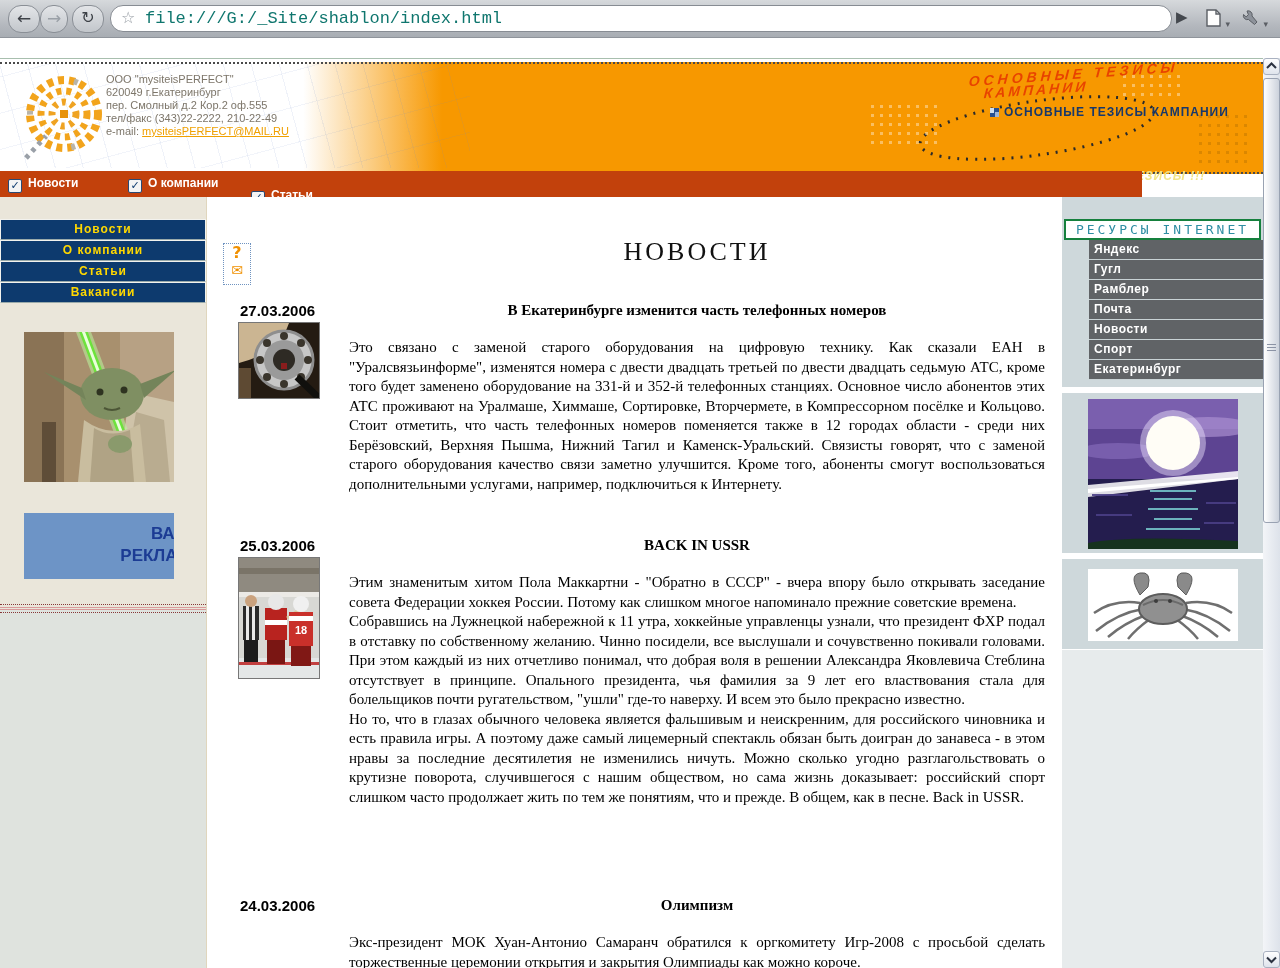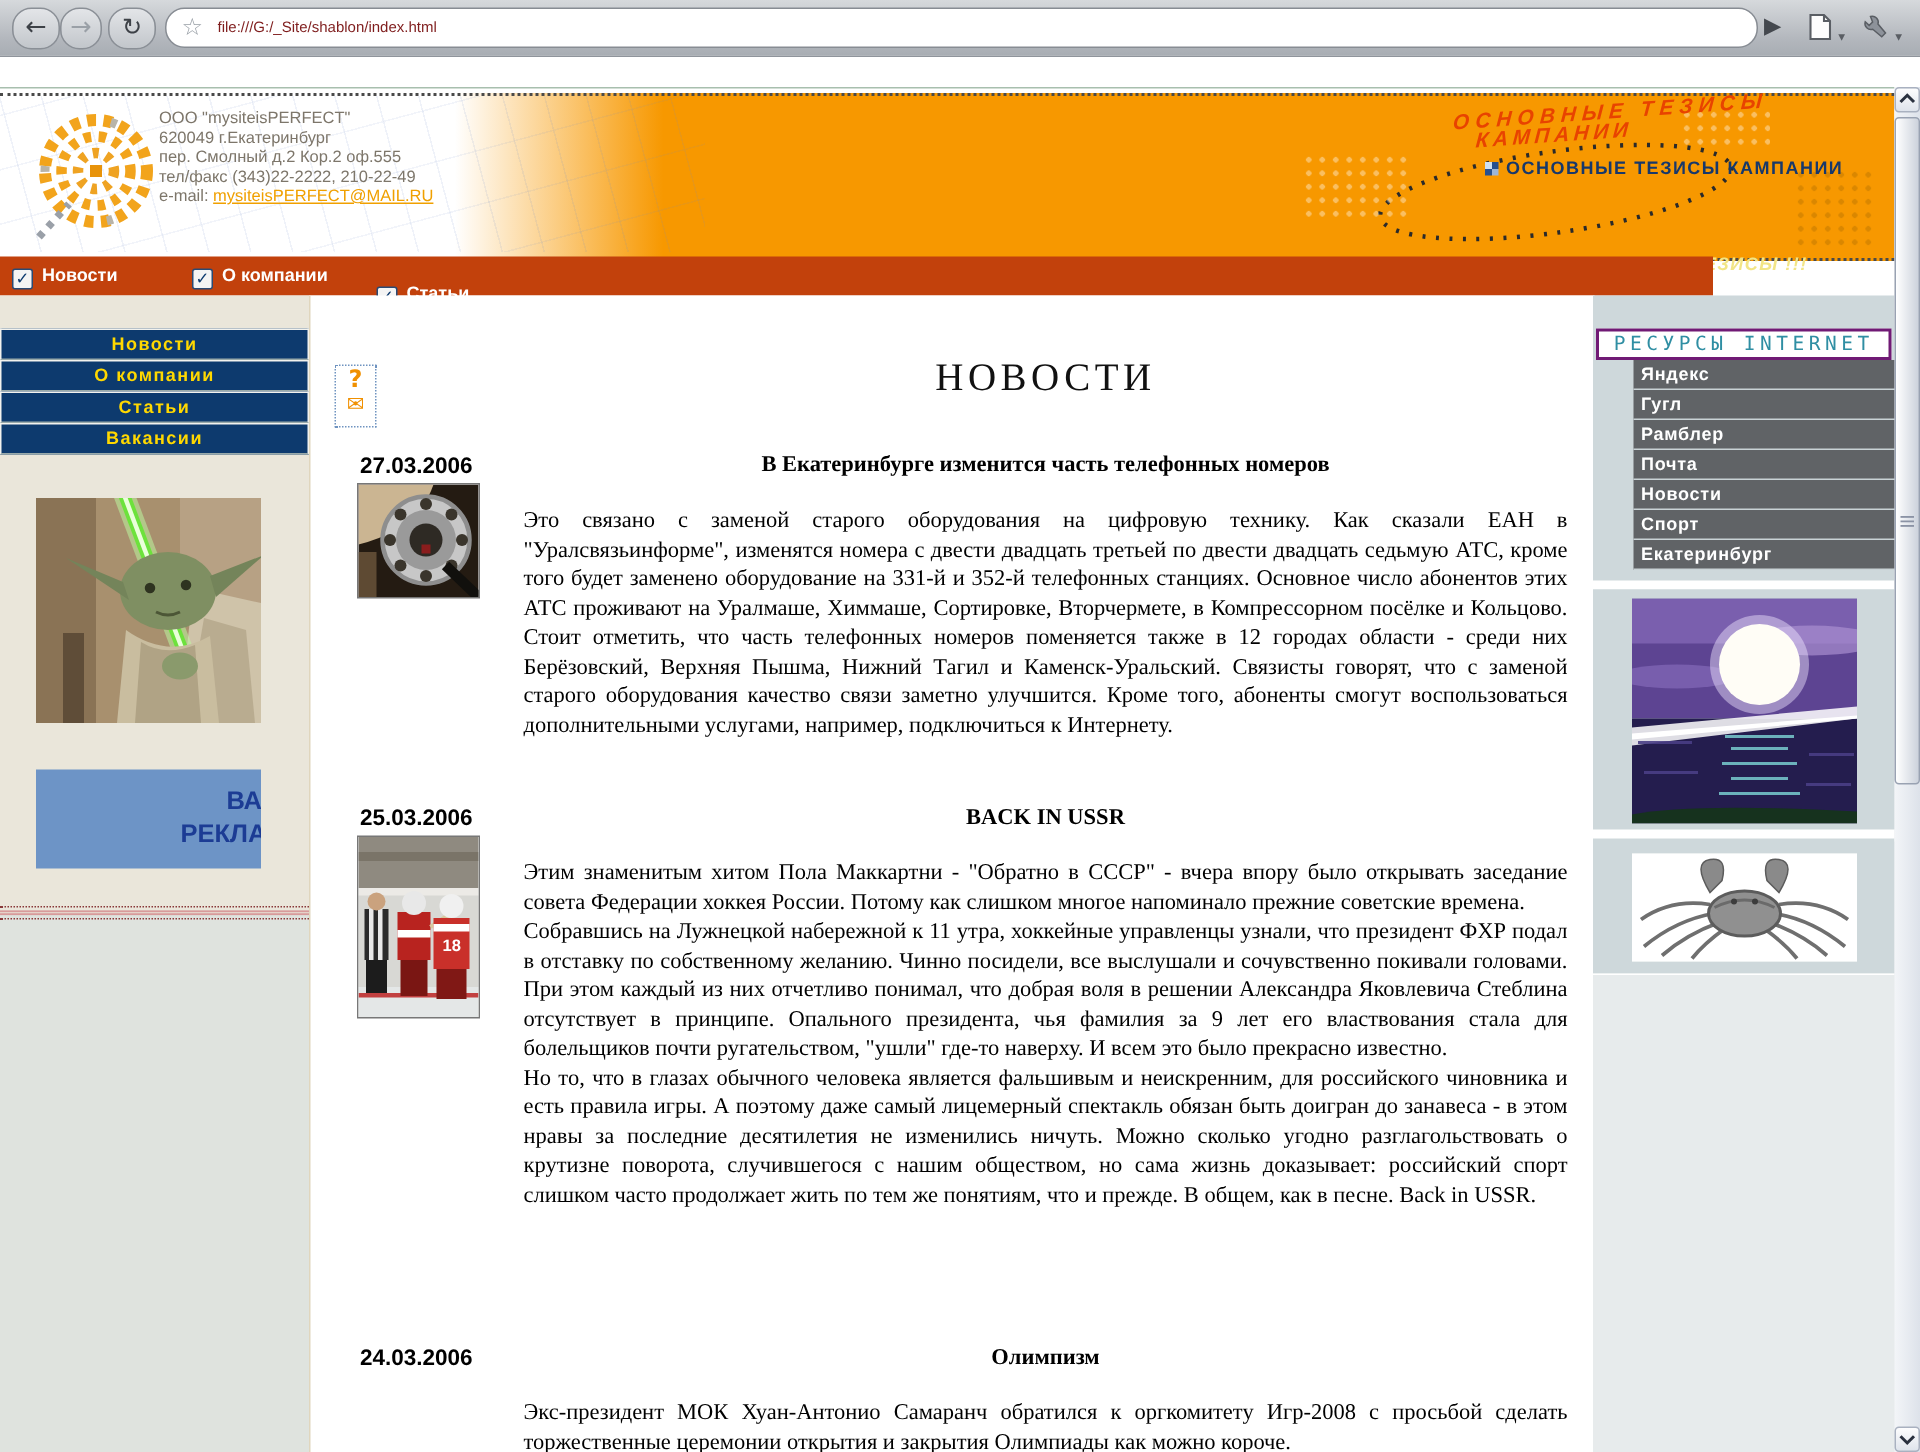--- a/index.html
+++ b/index.html
@@ -14,21 +14,21 @@
   .tbtn{top:5px;height:26px;background:linear-gradient(#e3e5e8,#c2c6cb);
     border:1px solid #8a8f96;border-radius:13px;text-align:center;line-height:24px;
     font-size:17px;color:#3d4147;}
   #btn-back{left:8px;width:30px;}
   #btn-forward{left:40px;width:26px;color:#9aa0a7;}
   #btn-reload{left:72px;width:30px;font-size:16px;}
   #addressbar{left:110px;top:5px;width:1060px;height:25px;background:#fff;
     border:1px solid #878c93;border-radius:13px;}
   #star{left:10px;top:2px;font-size:16px;color:#9aa0a7;}
   #urlbox{position:absolute;left:32px;top:2px;width:1000px;height:19px;border:none;outline:none;
-    background:transparent;font-family:Liberation Sans, sans-serif;font-size:10px;color:#7f1d1d;}
+    background:transparent;font-family:Liberation Mono, monospace;font-size:17px;color:#0f766e;}
   #btn-go{left:1176px;top:8px;font-size:15px;color:#44484e;}
   .caret{font-size:9px;color:#5a5e64;}
   #page-icon{left:1206px;top:9px;}
   #wrench-icon{left:1242px;top:9px;}
 
   
   #bookbar{top:37px;left:0;width:1280px;height:21px;background:linear-gradient(#b0b4ba,#a4a9b0);
     border-bottom:1px solid #8a8f96;font-size:12px;color:#1d1f22;}
   #bookhint{left:6px;top:3px;}
   #booksep{left:1156px;top:2px;width:1px;height:16px;background:#8a8f96;}
@@ -94,21 +94,21 @@
   .art-date{position:absolute;left:33px;top:2px;font-family:Liberation Sans, sans-serif;
     font-weight:bold;font-size:15px;}
   .art-img{position:absolute;left:31px;top:22px;border:1px solid #777;}
   .art-body{position:absolute;left:142px;top:0;width:696px;font-family:"Liberation Serif",serif;font-size:15px;}
   .art-head{text-align:center;font-weight:bold;margin:2px 0 0 0;}
   .art-body p{margin:0;text-align:justify;line-height:19.5px;}
   .art-body p.first{margin-top:19px;}
 
   #rightbar{top:138px;left:1062px;width:201px;height:772px;background:#CED8DB;}
   .rsec-gap{position:absolute;left:0;width:201px;background:#fff;height:6px;}
-  #res-box{left:2px;top:22px;width:193px;height:17px;background:#fff;border:2px solid #701a75;
+  #res-box{left:2px;top:22px;width:193px;height:17px;background:#fff;border:2px solid #15803d;
     text-align:center;font-family:"DejaVu Sans Mono","Liberation Mono",monospace;
     font-size:13px;letter-spacing:3px;color:#2F8EA3;line-height:17px;}
   #res-links{left:0;top:43px;width:201px;padding-left:27px;}
   .rlink{height:19px;background:#606366;border-bottom:1px solid #c9d3d6;color:#fff;
     font-weight:bold;font-size:12px;line-height:19px;padding-left:5px;letter-spacing:.5px;cursor:pointer;}
   #sec-moon{left:0;top:196px;width:201px;height:160px;background:#CED8DB;}
   #moon-img{position:absolute;left:26px;top:6px;}
   #sec-crab{left:0;top:364px;width:201px;height:88px;background:#CED8DB;}
   #crab-img{position:absolute;left:26px;top:8px;background:#fff;}
   #sec-bottom{left:0;top:452px;width:201px;height:320px;background:#E7EBEC;border-top:1px solid #fff;}

